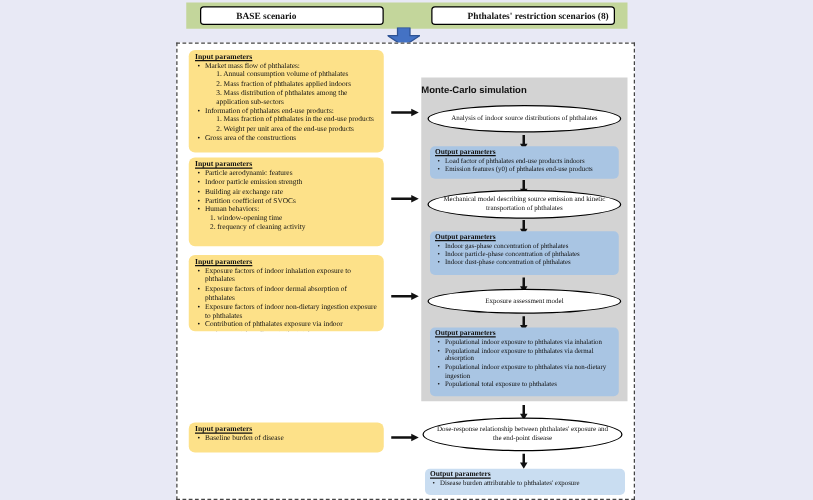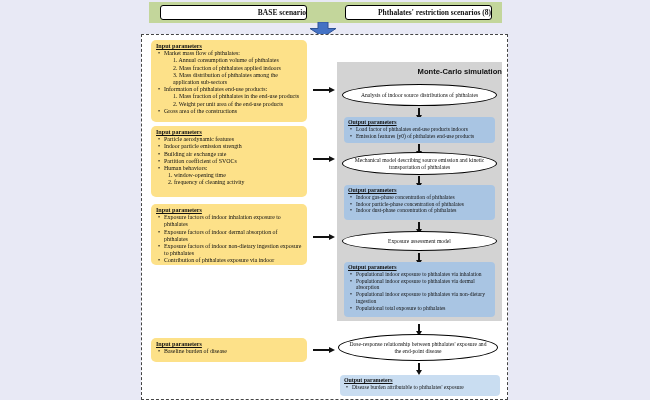--- a/index.html
+++ b/index.html
@@ -12,21 +12,21 @@
   *{box-sizing:border-box;}
 
   
   #scenario-bar{
     position:absolute; left:149px; top:2px; width:353px; height:21px;
     background:var(--green-bar,#c3d69b);
   }
   .scenario-box{
     position:absolute; top:3px; height:15px; width:147px;
     background:#fff; border:1px solid #000; border-radius:3px;
-    display:flex; align-items:center; justify-content:flex-end;
+    display:flex; align-items:center; justify-content:flex-start;
     font-weight:bold; font-size:7.5px;padding-left:28px;
   }
   #scenario-base{left:11px;}
   #scenario-restriction{left:196px;}
 
   
   #study-frame{
     position:absolute; left:141px; top:34px; width:367px; height:366px;
     background:#fff; border:1.5px dashed #444;
   }
@@ -51,21 +51,21 @@
   .obox.light{background:var(--blue-box-light,#c9ddf1);}
   .obox .boxtitle{font-size:5.9px;}
 
   
   #mc-panel{
     position:absolute; left:337px; top:62px; width:165px; height:259px;
     background:var(--gray-panel,#d3d3d3);
   }
   #mc-title{
     position:absolute; left:0; top:5px; width:100%;
-    text-align:right; font-family:"Liberation Sans",sans-serif;
+    text-align:left; font-family:"Liberation Sans",sans-serif;
     font-weight:bold; font-size:7.6px;
   }
 
   .ellipse{
     position:absolute; background:#fff; border:1px solid #000;
     border-radius:50%;
     display:flex; align-items:center; justify-content:center;
     text-align:center; font-size:5.6px; line-height:6.4px;
     padding:1px 10px;
   }

